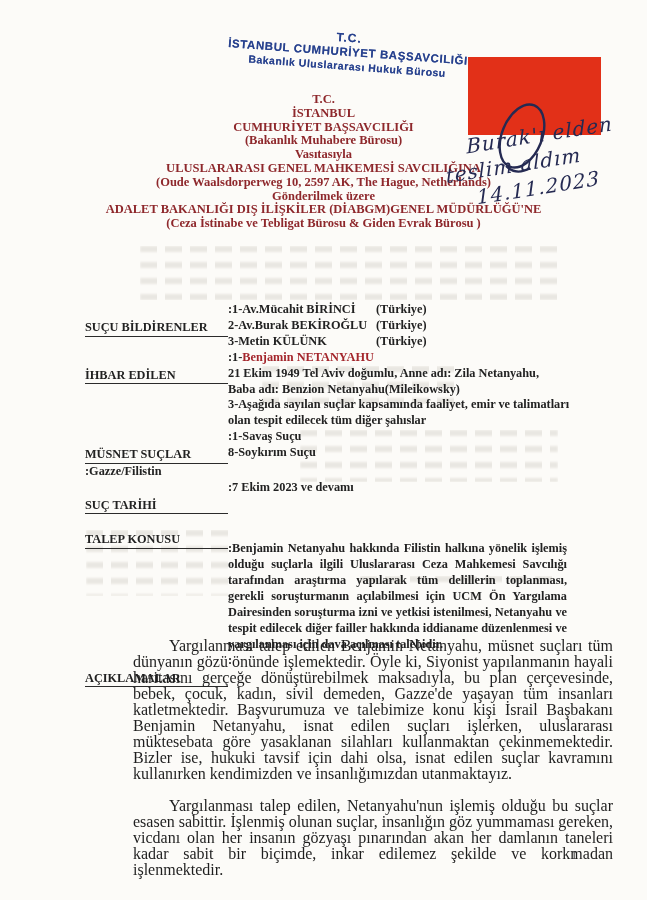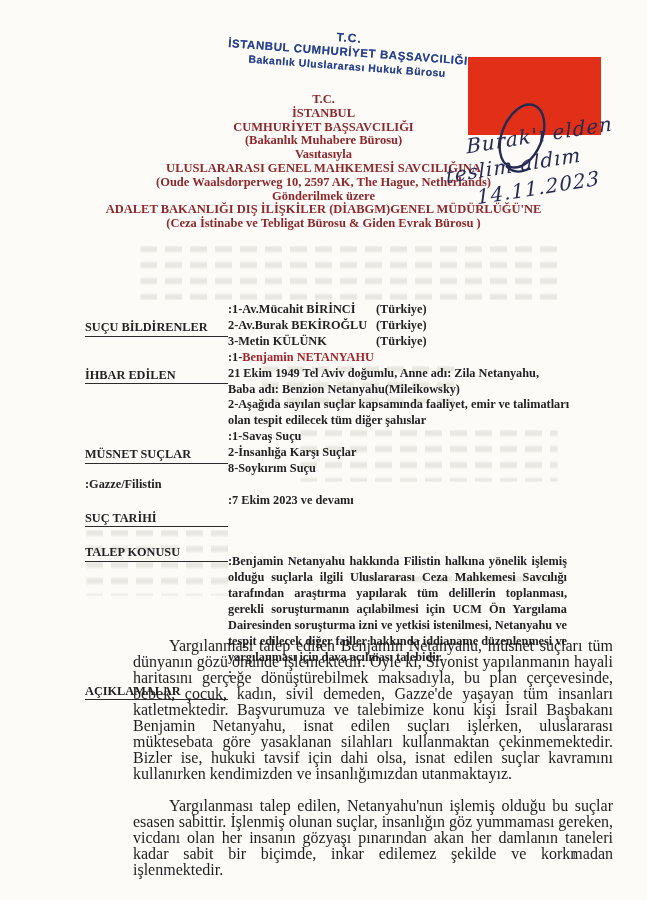--- a/index.html
+++ b/index.html
@@ -139,30 +139,29 @@
     </div>
 
     <div class="frow">
       <div class="flabel">İHBAR EDİLEN</div>
       <div class="fvalue">
         <div class="nowrap">
           <span>:1-</span><span class="red-name">Benjamin NETANYAHU</span>
         </div>
         <div class="nowrap">21 Ekim 1949 Tel Aviv doğumlu, Anne adı: Zila Netanyahu,</div>
         <div class="nowrap">Baba adı: Benzion Netanyahu(Mileikowsky)</div>
-        <div class="nowrap"> 2-Aşağıda sayılan suçlar kapsamında faaliyet, emir ve talimatları</div>
+        <div class="nowrap"> 3-Aşağıda sayılan suçlar kapsamında faaliyet, emir ve talimatları</div>
         <div class="nowrap">olan tespit edilecek tüm diğer şahıslar</div>
       </div>
     </div>
 
     <div class="frow">
       <div class="flabel">MÜSNET SUÇLAR</div>
       <div class="fvalue">
         <div>:1-Savaş Suçu</div>
-        <div>2-İnsanlığa Karşı Suçlar</div>
         <div>8-Soykırım Suçu</div>
       </div>
     </div>
 
     <div class="frow">
       <div class="fvalue">:Gazze/Filistin</div>
     </div>
 
     <div class="frow">
       <div class="flabel">SUÇ TARİHİ</div>

